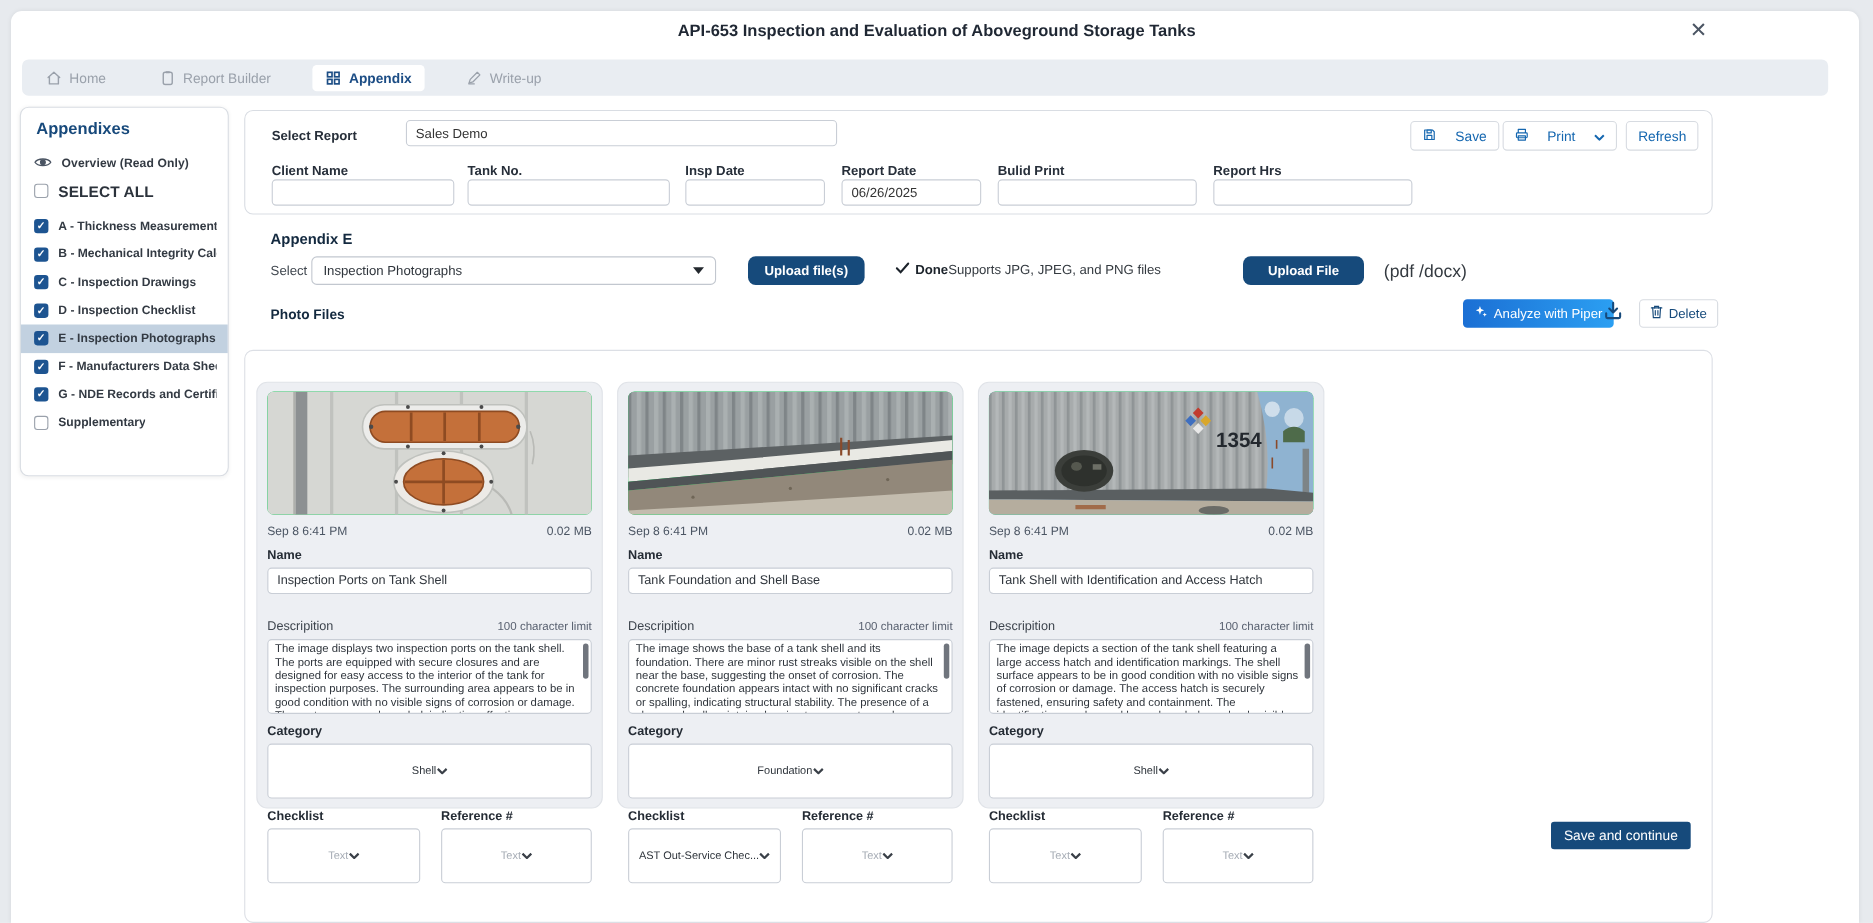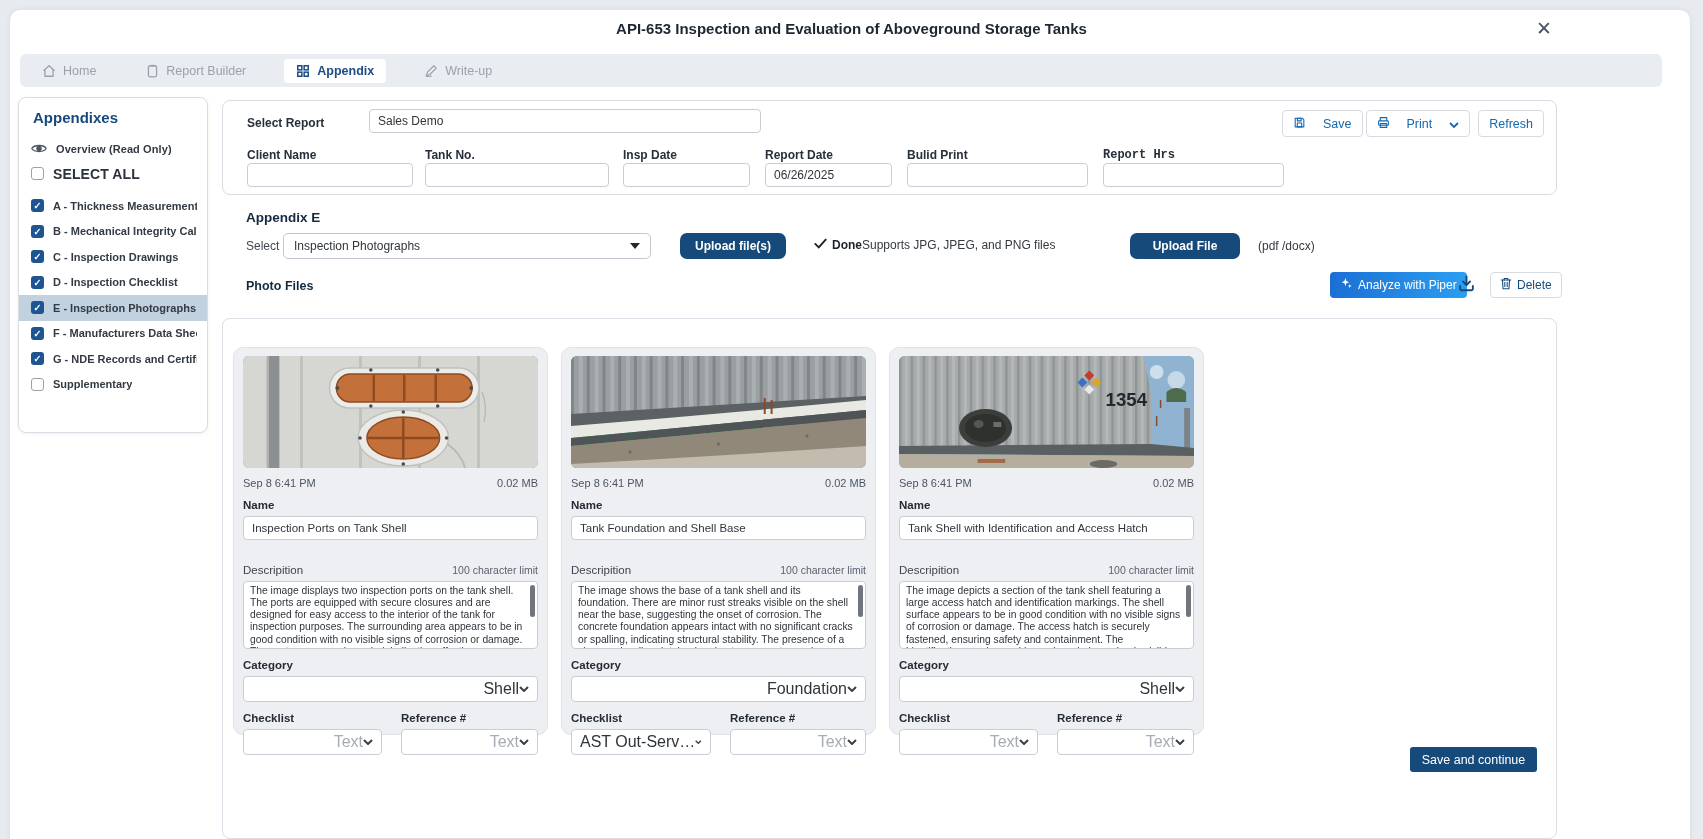--- a/index.html
+++ b/index.html
@@ -56,21 +56,21 @@
   .sel-label{position:absolute;left:246px;top:239px;font-size:12px;color:#40474f;}
   .big-select{position:absolute;left:283px;top:233px;width:368px;height:26px;border:1px solid #c2c7cf;
     border-radius:5px;background:#fff;display:flex;align-items:center;justify-content:space-between;
     padding:0 10px;font-size:12px;color:#2f353c;box-sizing:border-box;cursor:pointer;}
   .tri{width:0;height:0;border-left:5px solid transparent;border-right:5px solid transparent;border-top:6px solid #23282e;}
   .navy-btn{background:#164a7b;color:#fff;border:none;border-radius:7px;font-weight:bold;
     font-size:12px;display:flex;align-items:center;justify-content:center;cursor:pointer;
     font-family:"Liberation Sans",sans-serif;position:absolute;height:26px;}
   .done-wrap{position:absolute;left:814px;top:238px;display:flex;align-items:center;font-size:12px;color:#343a40;}
   .done-wrap b{margin-left:5px;color:#1c232b;}
-  .pdf-note{position:absolute;left:1258px;top:239px;font-size:12px;color:#343a40;}
+  .pdf-note{position:absolute;left:1258px;top:239px;font-size:16px;color:#343a40;}
   .photofiles{position:absolute;left:246px;top:279px;font-size:12.5px;font-weight:bold;color:#13293f;}
   .piper-btn{position:absolute;left:1330px;top:272px;height:26px;padding:0 10px;border:none;border-radius:4px;
     background:linear-gradient(90deg,#1b6fd4,#2b9ff2);color:#fff;font-size:12px;display:flex;align-items:center;gap:5px;
     cursor:pointer;font-family:"Liberation Sans",sans-serif;}
   .dl-btn{position:absolute;left:1452px;top:271px;width:28px;height:28px;display:flex;align-items:center;justify-content:center;cursor:pointer;}
   .del-btn{position:absolute;left:1490px;top:272px;height:26px;padding:0 9px;background:#fff;border:1px solid #d7dbe1;
     border-radius:4px;color:#164a7b;font-size:12px;display:flex;align-items:center;gap:5px;cursor:pointer;
     font-family:"Liberation Sans",sans-serif;}
   
   .photos-wrap{position:absolute;left:222px;top:318px;width:1335px;height:521px;
@@ -88,21 +88,21 @@
   .desc-head{display:flex;justify-content:space-between;align-items:baseline;margin-top:24px;}
   .desc-head .dl{font-size:11.5px;color:#3d444d;}
   .desc-head .cl{font-size:10.5px;color:#596170;}
   .desc-wrap{position:relative;margin-top:5px;}
   textarea.desc{width:100%;height:68px;font-size:10.3px;line-height:1.18;padding:3px 11px 3px 6px;
     color:#2f353c;border:1px solid #c9ced6;border-radius:4px;resize:none;box-sizing:border-box;
     background:#fff;font-family:"Liberation Sans",sans-serif;outline:none;display:block;overflow:hidden;}
   textarea.desc::-webkit-scrollbar{display:none;}
   .thumbbar{position:absolute;right:3px;top:4px;width:5px;height:32px;background:#70757d;border-radius:3px;}
   .selbox{height:24px;border:1px solid #c9ced6;border-radius:4px;background:#fff;display:flex;
-    align-items:center;justify-content:flex-end;padding:0 8px;font-size:16px;color:#2f353c;
+    align-items:center;justify-content:center;padding:12px 8px;font-size:10px;color:#2f353c;
     margin-top:5px;cursor:pointer;}
   .selbox .txt{white-space:nowrap;overflow:hidden;text-overflow:ellipsis;}
   .ph{color:#a6acb5;}
   .duo{display:flex;gap:19px;margin-top:10px;}
   .duo .col1{width:140px;}
   .duo .col2{width:138px;}
   
   .savecont{position:absolute;left:1410px;top:747px;width:127px;height:25px;background:#164a7b;color:#fff;
     border:none;border-radius:3px;font-size:12.5px;display:flex;align-items:center;justify-content:center;
     cursor:pointer;font-family:"Liberation Sans",sans-serif;}
@@ -235,21 +235,21 @@
   <span class="flabel" style="left:24px;top:47px;">Client Name</span>
   <input class="tinput" style="left: 24px; top: 62px; width: 166px;">
   <span class="flabel" style="left:202px;top:47px;">Tank No.</span>
   <input class="tinput" style="left: 202px; top: 62px; width: 184px;">
   <span class="flabel" style="left:400px;top:47px;">Insp Date</span>
   <input class="tinput" style="left: 400px; top: 62px; width: 127px;">
   <span class="flabel" style="left:542px;top:47px;">Report Date</span>
   <input class="tinput" style="left: 542px; top: 62px; width: 127px;" value="06/26/2025">
   <span class="flabel" style="left:684px;top:47px;">Bulid Print</span>
   <input class="tinput" style="left: 684px; top: 62px; width: 181px;">
-  <span class="flabel" style="left:880px;top:47px;font-family:Liberation Mono, monospace;">Report Hrs</span>
+  <span class="flabel" style="left:880px;top:47px;">Report Hrs</span>
   <input class="tinput" style="left: 880px; top: 62px; width: 181px;">
 </section>
 
 <div class="apx-head">Appendix E</div>
 <span class="sel-label">Select</span>
 <div class="big-select">
   <span>Inspection Photographs</span>
   <span class="tri"></span>
 </div>
 <button class="navy-btn" style="left:680px;top:233px;width:106px;">Upload file(s)</button>

